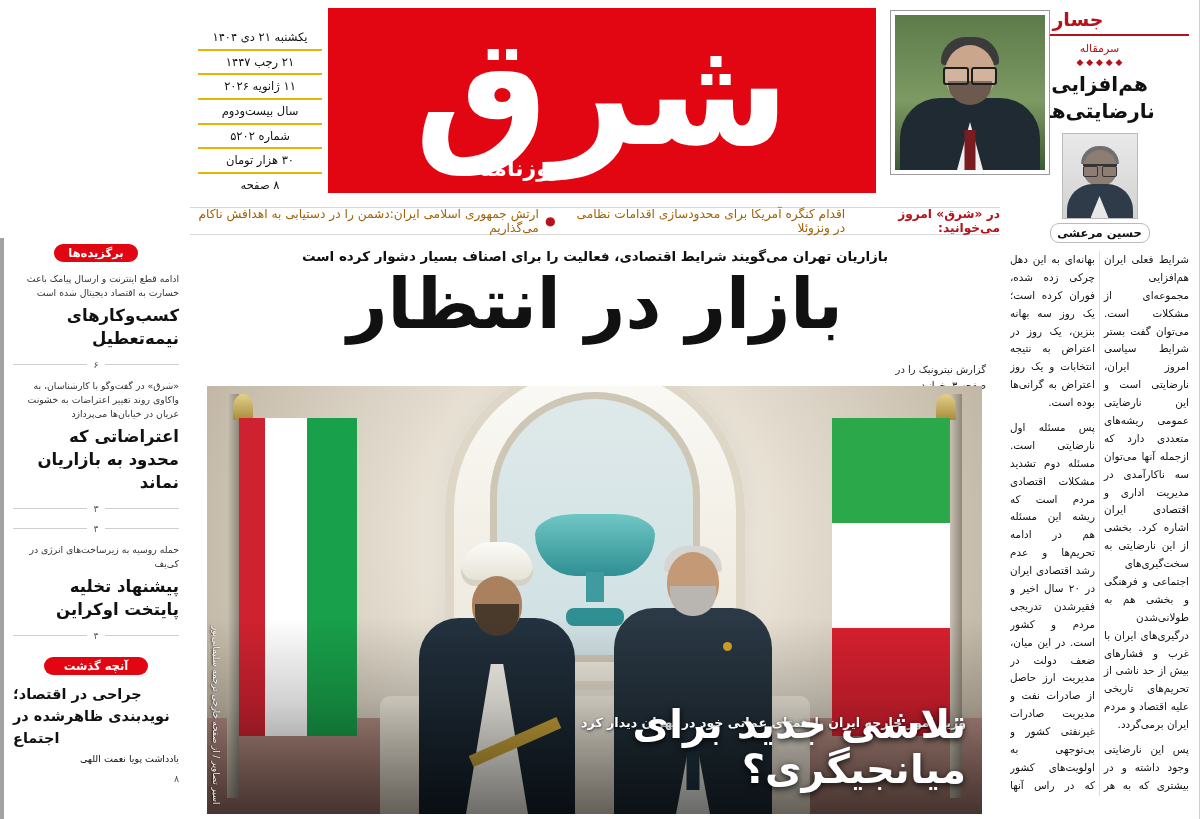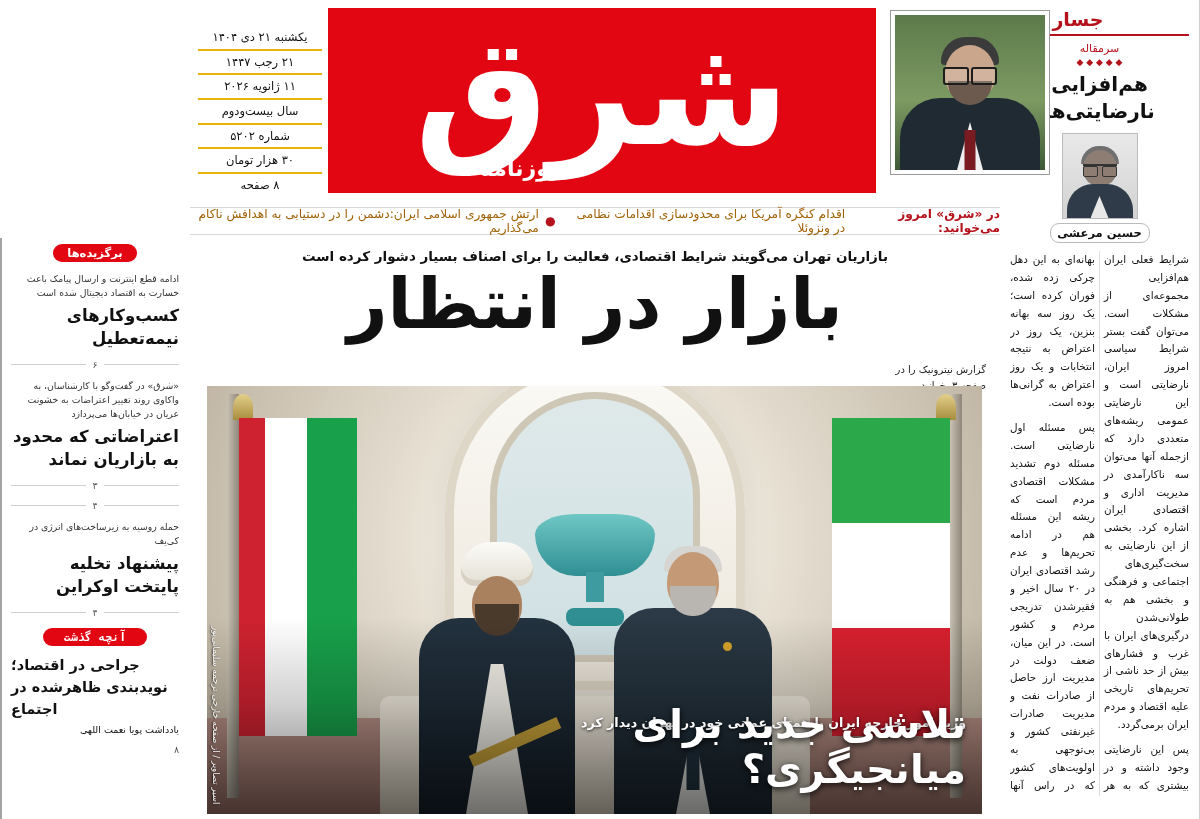--- a/index.html
+++ b/index.html
@@ -161,38 +161,38 @@
     display:flex; align-items:center; justify-content:center;
     direction: rtl; font-size: 12.2px; color:#b5121b; gap: 6px;
   }
   .banner b { color:#b5121b; }
   .banner .dot { color:#b5121b; }
   .banner .plain { color:#a16207; }
 
   
   .side {
     position: absolute; top: 238px; left: 0; width: 188px; height: 581px;
-    border-left: 2px solid #a3a3a3; padding: 0 9px;
+    border-left: 4px solid #a3a3a3; padding: 0 9px;
     direction: rtl;
   }
   .side-tag {
     width: 84px; margin: 6px auto 10px; text-align:center;
     background:#e20613; color:#fff; font-size: 11.5px; font-weight:bold;
     border-radius: 9px; padding: 2px 0;
   }
   .s-item { margin-bottom: 9px; }
   .s-kicker { font-size: 9.3px; line-height:1.5; text-align:right; color:#333; margin-bottom: 4px; }
   .s-title { font-size: 16.5px; font-weight:bold; line-height:1.4; text-align:right; }
   .s-sep { display:flex; align-items:center; gap:6px; margin: 7px 0 9px; }
   .s-sep .l { flex:1; height:1px; background:#cfcfcf; }
   .s-sep .n { font-size: 9.5px; color:#555; }
   .side-tag2 {
-    width: 104px; margin: 10px auto 9px; text-align:center;
+    width: 104px; margin: 16px auto 9px; text-align:center;
     background:#e20613; color:#fff; font-size: 11.5px; font-weight:bold;
-    border-radius: 9px; padding: 2px 0; font-family: Liberation Mono, monospace;
+    border-radius: 9px; padding: 2px 0;
   }
   .s-title2 { font-size: 14.5px; font-weight:bold; line-height:1.5; text-align:left; }
   .s-by { font-size: 9.5px; text-align:right; margin-top: 4px; }
 
   
   .main {
     position: absolute; top: 238px; left: 190px; width: 810px; height: 581px;
     padding: 4px 10px 0 10px; direction: rtl;
   }
   .main-kicker {

